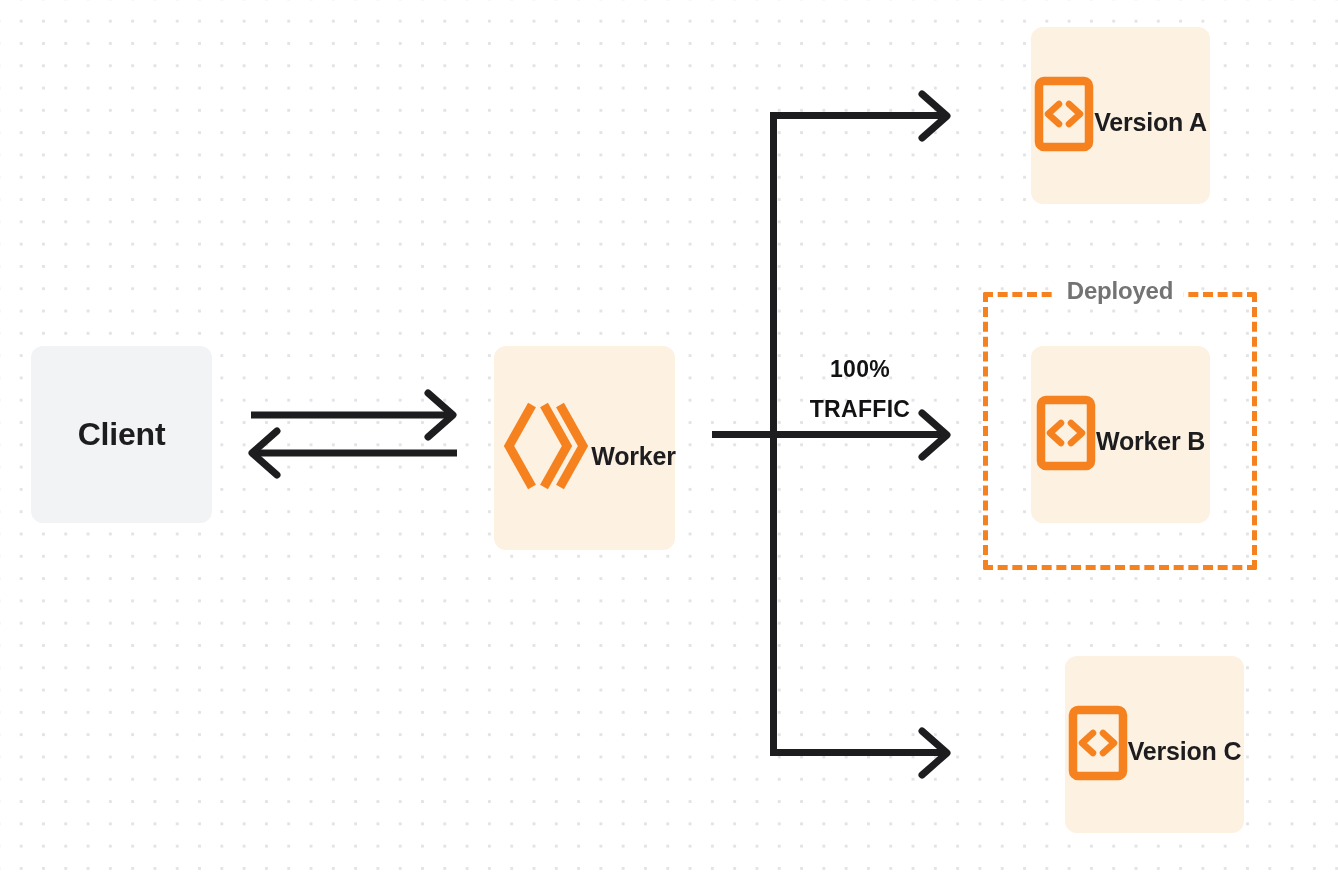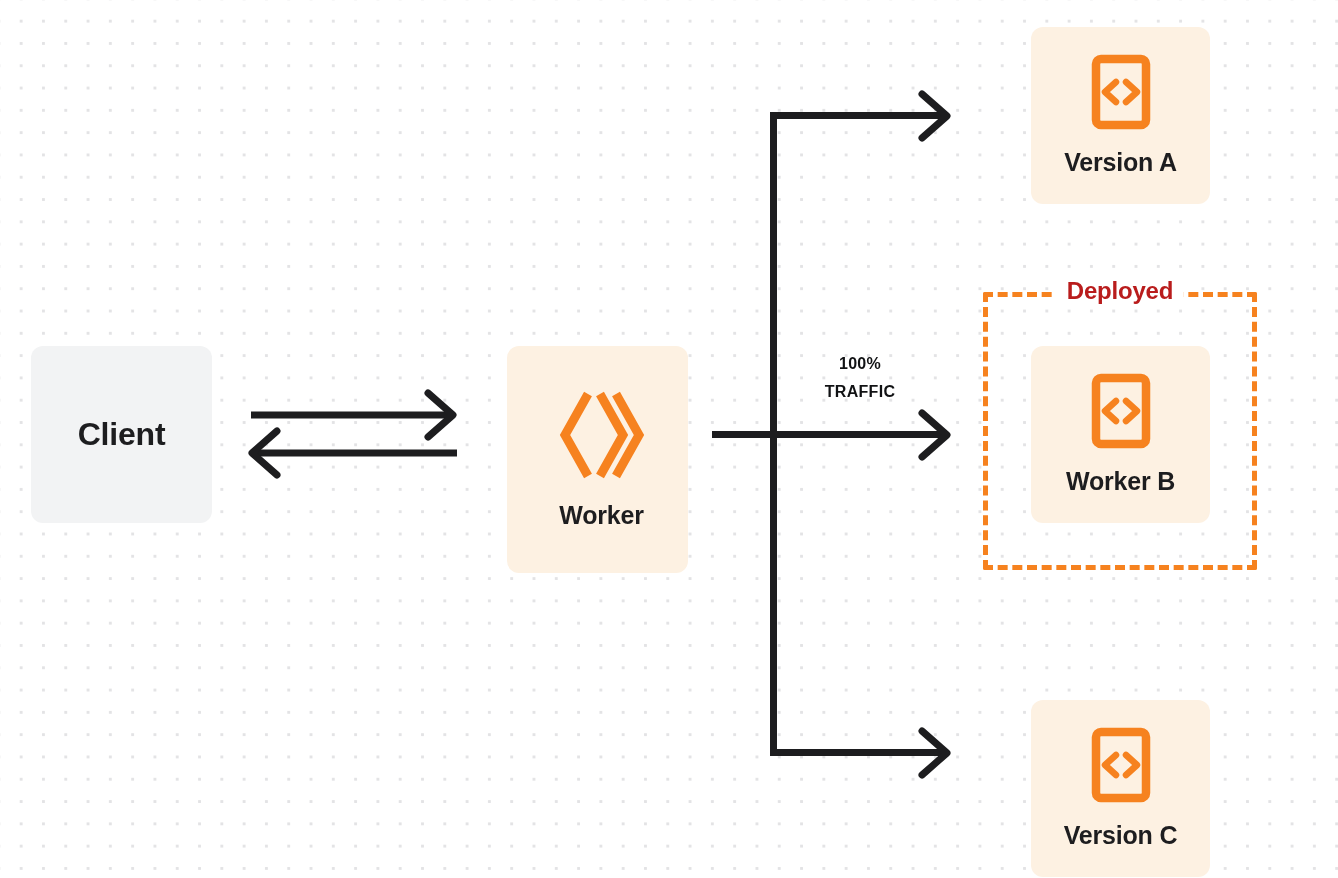--- a/index.html
+++ b/index.html
@@ -14,79 +14,79 @@
     width:1338px;height:878px;
     background-color:#ffffff;
     background-image:radial-gradient(circle, #e3e3e5 1.35px, rgba(255,255,255,0) 1.6px);
     background-size:22.3px 22.3px;
     background-position:10px 10px;
   }
   .node{
     position:absolute;
     border-radius:12px;
     display:flex;
-    flex-direction:column;
+    flex-direction:row;
     align-items:center;
     justify-content:center;
     box-sizing:border-box;
   }
   .node-label{
     font-weight:700;
     color:#1d1d1f;
     letter-spacing:-0.2px;
     text-align:center;
   }
   
   #client-node{
     left:31px;top:346px;width:181px;height:177px;
     background:#f2f3f4;
   }
   #client-node .node-label{font-size:32px;}
   
   #worker-node{
-    left:507px;top:346px;width:181px;height:227px;
+    left:494px;top:346px;width:181px;height:204px;
     background:#fdf1e2;
     padding-left:8px;
   }
   #worker-node .node-label{font-size:25px;margin-top:16px;}
   
   .version-node{
     left:1031px;width:179px;height:177px;
     background:#fdf1e2;
   }
   #version-a-node{top:27px;}
   #version-b-node{top:346px;}
-  #version-c-node{top:700px;}
+  #version-c-node{top:656px;margin-left:34px;}
   .version-node .node-label{font-size:25px;margin-top:14px;}
   
   #deployed-group{
     position:absolute;
     left:983px;top:292px;width:274px;height:278px;
     border:5px dashed #f6821f;
     border-radius:2px;
     box-sizing:border-box;
   }
   #deployed-label{
     position:absolute;
     left:50%;top:-20px;
     transform:translateX(-50%);
     background:#ffffff;
     padding:0 11px;
     font-size:24px;
     font-weight:700;
-    color:#b91c1c;
+    color:#737373;
     white-space:nowrap;
     letter-spacing:-0.2px;
   }
   
   #traffic-label{
     position:absolute;
     left:794px;top:350px;width:132px;
     text-align:center;
-    font-size:16px;
+    font-size:23px;
     font-weight:700;
     color:#111214;
     line-height:1.72;
     letter-spacing:0.3px;
   }
   #traffic-label .tl-line{display:block;}
   svg.overlay{
     position:absolute;left:0;top:0;
     width:1338px;height:878px;
     pointer-events:none;

